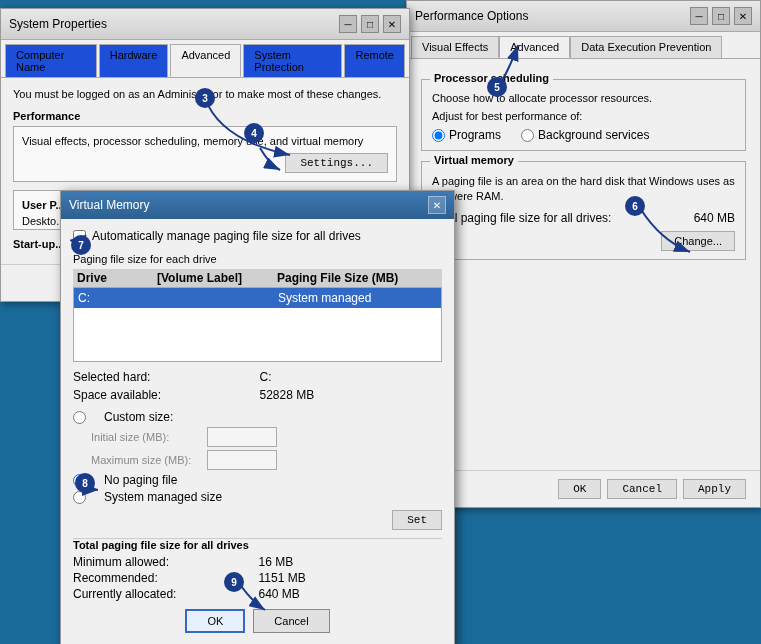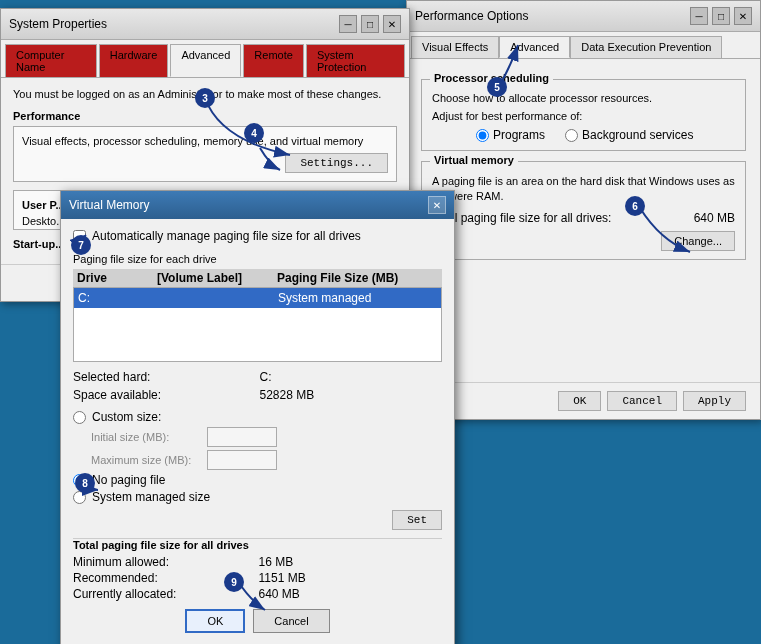--- a/index.html
+++ b/index.html
@@ -35,21 +35,21 @@
     .tabs-row {
       display: flex;
       background: #f0f0f0;
       border-bottom: 1px solid #aaa;
       padding: 4px 4px 0 4px;
       gap: 2px;
     }
     .tab {
       padding: 4px 10px;
       border: 1px solid #aaa;
-      background: #b91c1c;
+      background: #1d4ed8;
       cursor: pointer;
       border-bottom: none;
       font-size: 11px;
       color: #000;
     }
     .tab.active {
       background: #f0f0f0;
       border-bottom: 1px solid #f0f0f0;
       z-index: 1;
       position: relative;
@@ -102,21 +102,21 @@
 
     
     .perf-window {
       position: absolute;
       right: 0; top: 0;
       width: 355px;
       background: #f0f0f0;
       border: 1px solid #999;
       box-shadow: 2px 2px 8px rgba(0,0,0,0.4);
       z-index: 9;
-      height: 420px;
+      height: 508px;
     }
     .perf-titlebar {
       background: linear-gradient(to bottom, #e8e8e8, #d0d0d0);
       padding: 6px 8px;
       display: flex;
       align-items: center;
       justify-content: space-between;
       border-bottom: 1px solid #aaa;
     }
     .perf-tabs {
@@ -147,21 +147,21 @@
     }
     .group-label {
       position: absolute;
       top: -8px; left: 8px;
       background: #f0f0f0;
       padding: 0 4px;
       font-size: 11px;
       font-weight: bold;
     }
     .group-desc { font-size: 11px; margin-bottom: 6px; margin-top: 4px; }
-    .radio-row { display: flex; gap: 20px; align-items: center; margin-left: 44px; }
+    .radio-row { display: flex; gap: 20px; align-items: center; }
     .radio-item { display: flex; align-items: center; gap: 4px; font-size: 11px; }
     .radio-item input[type=radio] { margin: 0; }
     .virt-desc { font-size: 11px; line-height: 1.4; margin-bottom: 6px; margin-top: 4px; }
     .virt-total { display: flex; justify-content: space-between; align-items: center; font-size: 11px; margin-top: 6px; }
     .change-btn { padding: 3px 12px; font-size: 11px; background: #e1e1e1; border: 1px solid #aaa; cursor: pointer; }
     .perf-bottom { display: flex; justify-content: flex-end; gap: 6px; padding: 8px 14px; border-top: 1px solid #ccc; position: absolute; bottom: 0; width: 100%; background: #f0f0f0; }
 
     
     .virt-dialog {
       position: absolute;
@@ -210,21 +210,21 @@
     }
     .drive-row {
       display: grid;
       grid-template-columns: 80px 120px 1fr;
       font-size: 11px;
       padding: 3px 4px;
       background: #316ac5;
       color: white;
     }
     .radio-section { margin-bottom: 6px; }
-    .radio-line { display: flex; align-items: center; gap: 6px; font-size: 11px; margin-bottom: 3px; }
+    .radio-line { display: flex; align-items: center; gap: 18px; font-size: 11px; margin-bottom: 3px; }
     .size-input-row { display: flex; align-items: center; gap: 6px; margin-left: 18px; margin-bottom: 3px; }
     .size-label { font-size: 11px; width: 110px; color: #888; }
     .size-input { width: 70px; height: 20px; border: 1px solid #aaa; background: #f5f5f5; }
     .set-btn-row { display: flex; justify-content: flex-end; margin-bottom: 8px; }
     .total-section { border-top: 1px solid #ccc; }
     .total-label { font-size: 11px; font-weight: bold; margin-bottom: 4px; }
     .total-grid { display: grid; grid-template-columns: 1fr 1fr; gap: 2px; }
     .dialog-btns { display: flex; justify-content: center; gap: 8px; padding: 8px 0 4px; }
     .dialog-btn { padding: 4px 20px; font-size: 11px; background: #e1e1e1; border: 1px solid #888; cursor: pointer; }
     .dialog-btn.ok-btn { background: #e8f0fc; border: 2px solid #316ac5; }
@@ -257,22 +257,22 @@
     <div class="window-controls">
       <div class="win-btn">─</div>
       <div class="win-btn">□</div>
       <div class="win-btn">✕</div>
     </div>
   </div>
   <div class="tabs-row">
     <div class="tab">Computer Name</div>
     <div class="tab">Hardware</div>
     <div class="tab active">Advanced</div>
+    <div class="tab">System Protection</div>
     <div class="tab">Remote</div>
-    <div class="tab">System Protection</div>
   </div>
   <div class="sys-content">
     <p class="admin-note">You must be logged on as an Administrator to make most of these changes.</p>
     <div class="section-label">Performance</div>
     <div class="section-box">
       <p class="section-desc">Visual effects, processor scheduling, memory use, and virtual memory</p>
       <div class="section-btn">
         <button class="btn">Settings...</button>
       </div>
     </div>

